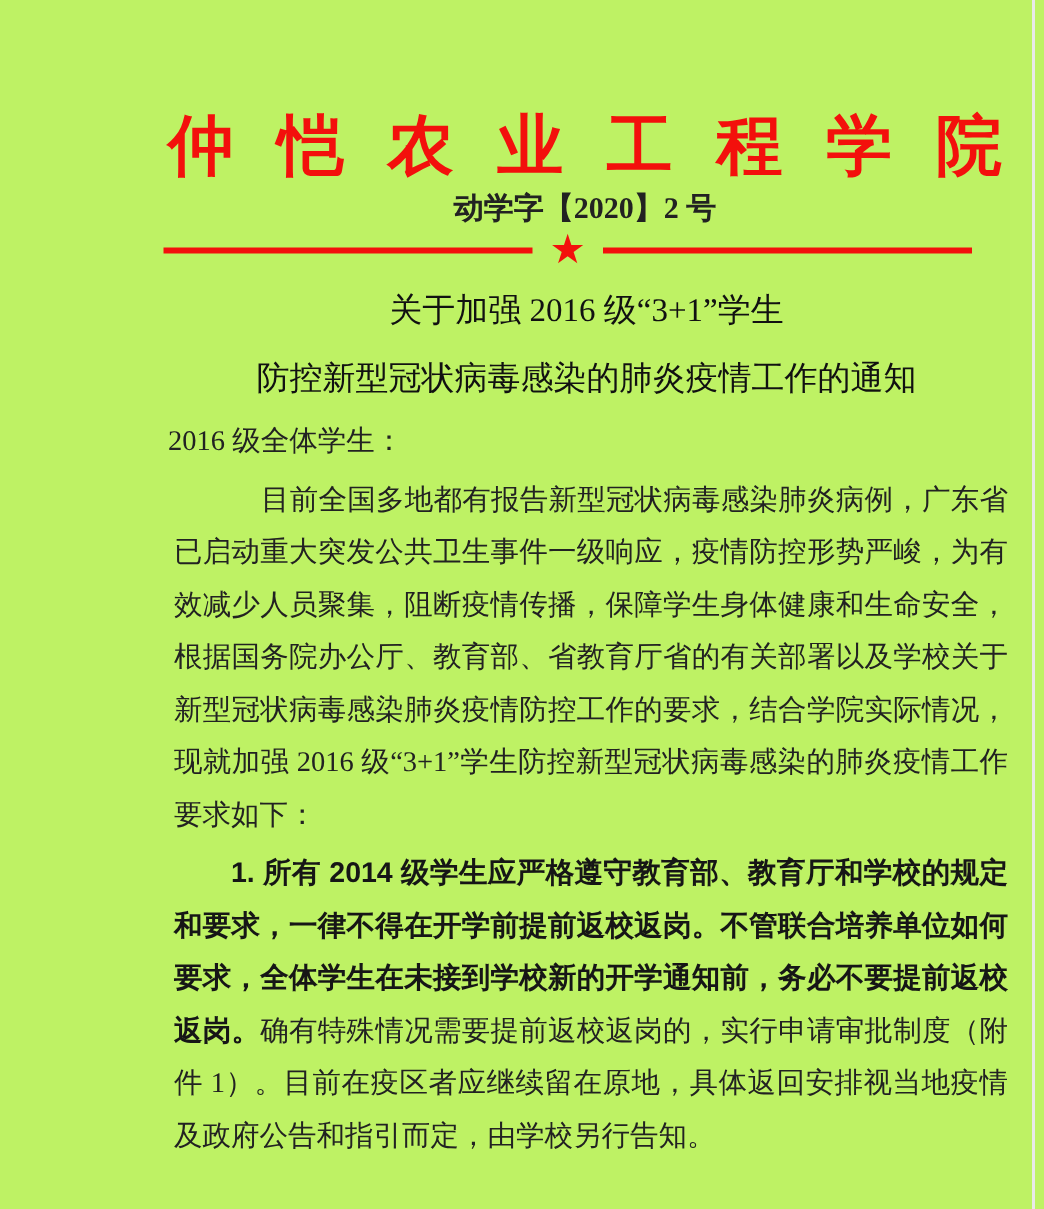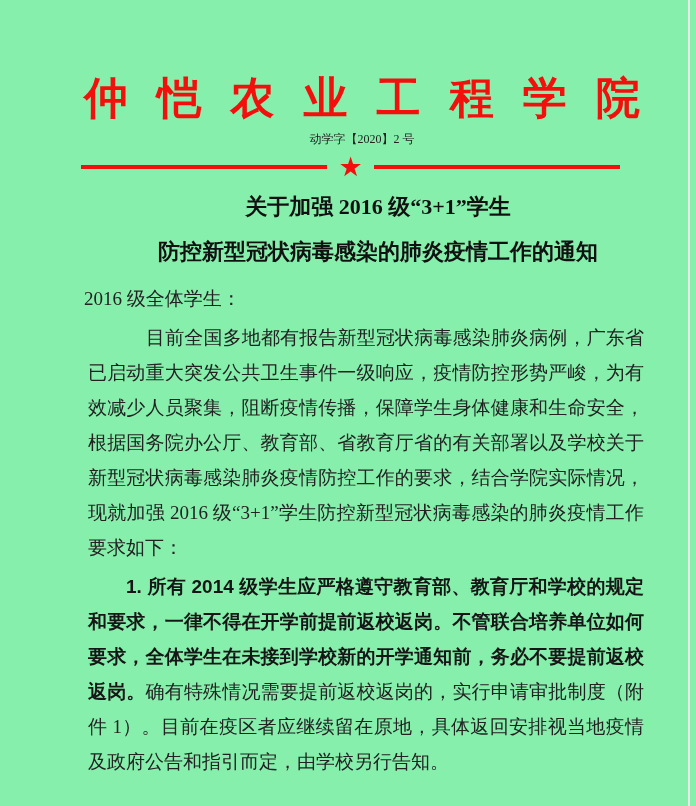--- a/index.html
+++ b/index.html
@@ -5,22 +5,22 @@
   html, body {
     margin: 0;
     padding: 0;
     background: #ffffff;
   }
   .page {
     position: relative;
     width: 696px;
     height: 806px;
     box-sizing: border-box;
-    padding: 74px 56px 0 84px;
-    background: #86efac;
+    padding: 74px 56px 0 112px;
+    background: #bef264;
     overflow: hidden;
     font-family: "Liberation Serif", "DejaVu Serif", serif;
     color: #1c1c1c;
   }
   
   .org-name {
     color: var(--accent, #f3100c);
     font-family: "Liberation Sans", "DejaVu Sans", sans-serif;
     font-weight: bold;
     font-size: 44px;
@@ -29,23 +29,23 @@
     text-align: justify;
     text-align-last: justify;
     text-justify: inter-character;
     white-space: nowrap;
     letter-spacing: 0;
   }
   .doc-number {
     margin-top: 8px;
     width: 556px;
     text-align: center;
-    font-size: 12px;
+    font-size: 20px;
     line-height: 18px;
-    font-weight: 400;
+    font-weight: 700;
     color: #222222;
   }
   .rule-row {
     margin-top: 6px;
     width: 539px;
     margin-left: -3px;
     height: 26px;
     display: flex;
     align-items: center;
     gap: 11px;
@@ -55,26 +55,26 @@
     height: 4px;
     background: var(--accent, #f3100c);
   }
   .star {
     color: var(--accent, #f3100c);
     font-size: 27px;
     line-height: 26px;
     font-family: "DejaVu Sans", sans-serif;
   }
   h1.title {
-    margin: 16px;
+    margin: 1px;
     width: 556px;
     text-align: center;
     font-size: 22px;
     line-height: 26px;
-    font-weight: bold;
+    font-weight: normal;
     color: #111111;
     font-family: "Liberation Serif", "DejaVu Serif", serif;
   }
   h1.title.first { margin-top: 14px; }
   h1.title.second { margin-top: 19px; }
   .salutation {
     margin: 12px 0 0 0;
     width: 556px;
     font-size: 19px;
     line-height: 35px;

